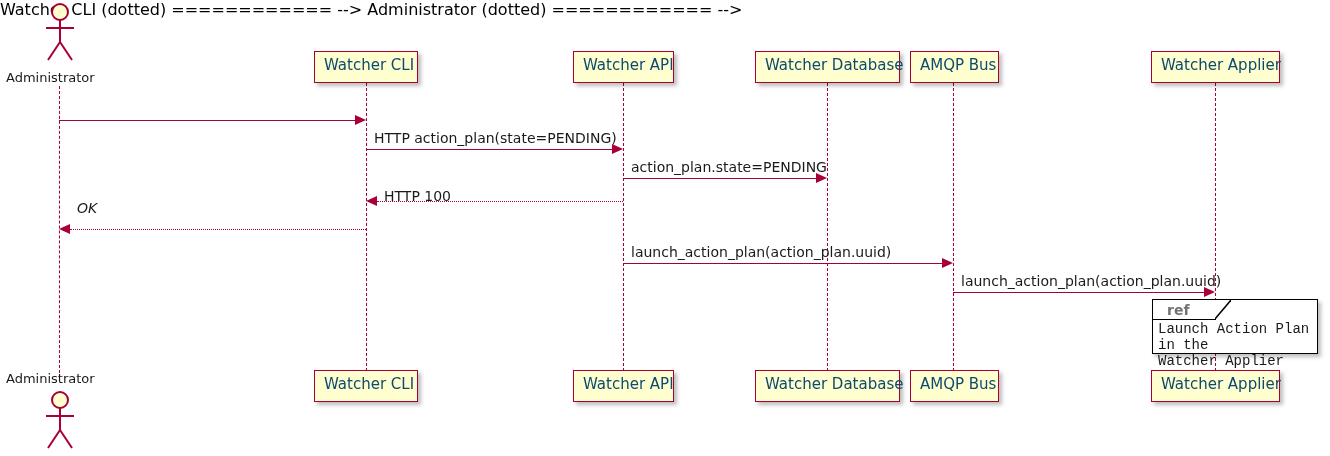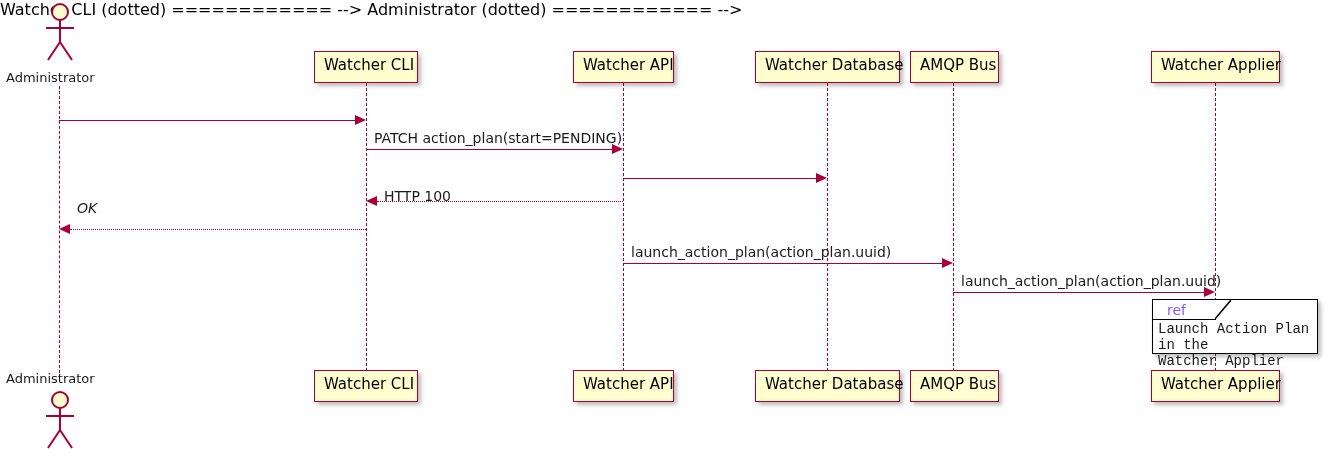--- a/index.html
+++ b/index.html
@@ -16,21 +16,21 @@
     height: 456px;
     background: #ffffff;
     overflow: hidden;
   }
 
   
   .participant {
     position: absolute;
     background: #FEFECE;
     border: 1.5px solid #A80036;
-    color: #000000;
+    color: #0c4a6e;
     font-size: 15px;
     line-height: 1;
     padding: 6px 9px 24px 9px;
     white-space: nowrap;
     box-sizing: border-box;
     box-shadow: 3px 3px 4px rgba(0,0,0,0.26);
     text-align: center;
   }
 
   
@@ -97,22 +97,22 @@
     left: 0;
     top: 0;
     height: 19px;
     background: #ffffff;
     border-right: 1.5px solid #000000;
     border-bottom: 1.5px solid #000000;
   }
   .ref-tab-label {
     position: absolute;
     font-size: 14px;
-    font-weight: normal;
-    color: #8b5cf6;
+    font-weight: bold;
+    color: #737373;
     line-height: 1;
   }
   .ref-body {
     position: absolute;
     font-size: 14px;
     color: #1a1a1a;
     line-height: 16px;
     white-space: pre-line;
     font-family: Liberation Mono, monospace;
   }
@@ -149,25 +149,26 @@
   <div class="participant" style="left:573px; top:51px; width:101px; height:30px;">Watcher API</div>
   <div class="participant" style="left:755px; top:51px; width:145px; height:30px;">Watcher Database</div>
   <div class="participant" style="left:910px; top:51px; width:89px; height:30px;">AMQP Bus</div>
   <div class="participant" style="left:1151px; top:51px; width:129px; height:30px;">Watcher Applier</div>
 
   
   <div class="msg-line" style="left:59px; top:120px; width:296px;"></div>
   <div class="arrowhead right" style="left:355px; top:115px;"></div>
 
   
-  <div class="msg-label" style="left:374px; top:131px;">PATCH action_plan(start=PENDING)</div>
+  <div class="msg-label" style="left:374px; top:131px;">HTTP action_plan(state=PENDING)</div>
   <div class="msg-line" style="left:366px; top:149px; width:246px;"></div>
   <div class="arrowhead right" style="left:612px; top:144px;"></div>
 
   
+  <div class="msg-label" style="left:631px; top:160px;">action_plan.state=PENDING</div>
   <div class="msg-line" style="left:623px; top:178px; width:193px;"></div>
   <div class="arrowhead right" style="left:816px; top:173px;"></div>
 
    Watcher CLI (dotted) ============ --&gt;
   <div class="msg-label" style="left:384px; top:189px;">HTTP 100</div>
   <div class="msg-line dotted" style="left:377px; top:201px; width:246px;"></div>
   <div class="arrowhead left" style="left:366px; top:196px;"></div>
 
    Administrator (dotted) ============ --&gt;
   <div class="msg-label" style="left:77px; top:201px;font-style:italic;">OK</div>

